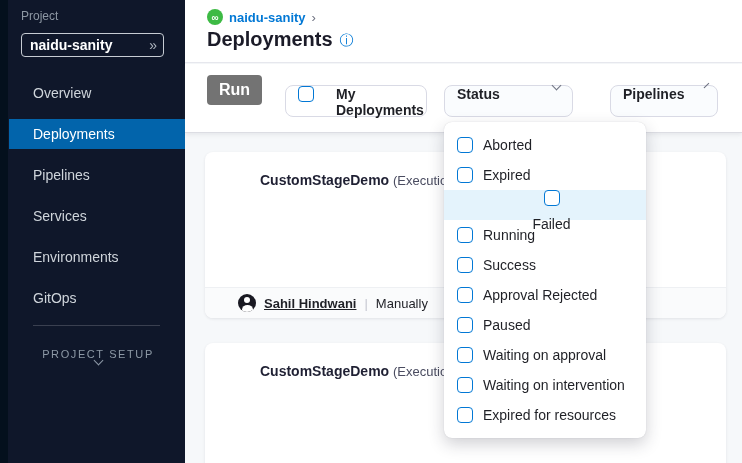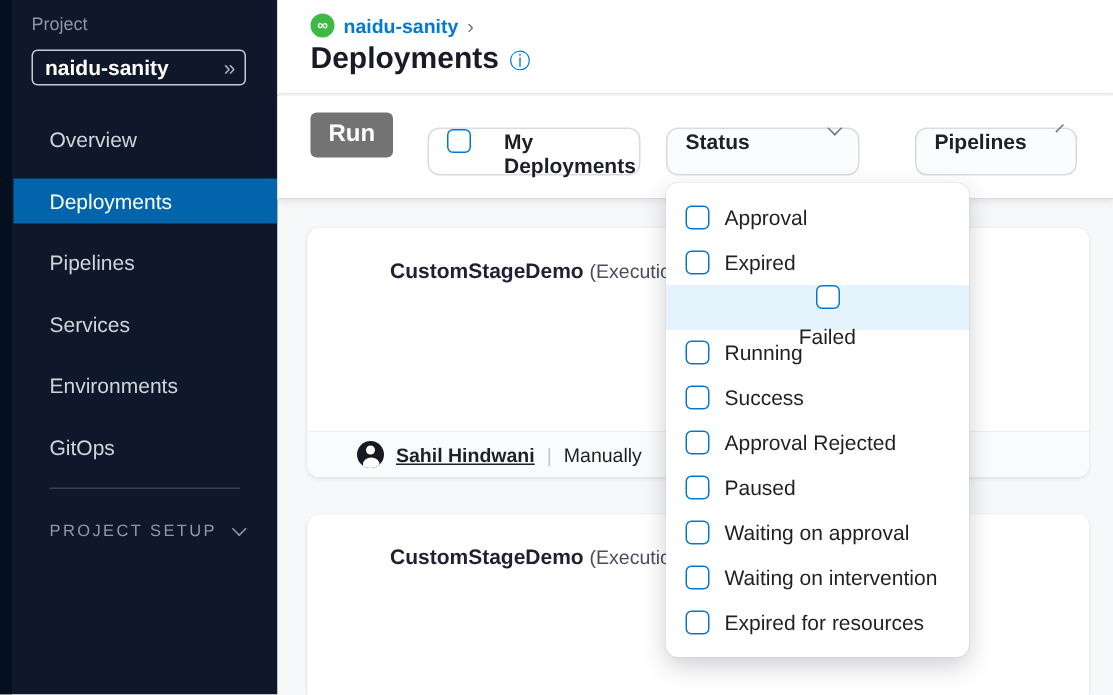--- a/index.html
+++ b/index.html
@@ -19,21 +19,21 @@
   }
   .proj-name { font-size:14px; font-weight:bold; flex:1; }
   .proj-expand { font-size:14px; color:#aeb6bf; letter-spacing:-2px; }
   .nav { position:absolute; left:9px; top:78px; right:0; }
   .nav-item {
     height:30px; margin-bottom:11px; display:flex; align-items:center;
     padding-left:24px; font-size:14px; color:#cfd5db; cursor:pointer;
   }
   .nav-item.selected { background:#0264ab; color:#fff; }
   .side-divider { position:absolute; left:33px; top:325px; width:127px; height:1px; background:rgba(255,255,255,0.18); }
-  .setup-row { position:absolute; left:33px; top:348px; width:130px; display:flex; align-items:center; justify-content:space-between; cursor:pointer; }
+  .setup-row { position:absolute; left:33px; top:348px; width:130px; display:flex; align-items:center; justify-content:space-between; cursor:pointer;flex-direction:column; }
   .setup-label { font-size:11px; letter-spacing:1.6px; color:#8d99a6; }
   .chev { width:7px; height:7px; border-right:1.8px solid #8d99a6; border-bottom:1.8px solid #8d99a6; transform:rotate(45deg); margin-top:-3px; }
   
   .main { position:absolute; left:185px; top:0; width:557px; height:463px; background:#f6f8fa; }
   .header { position:absolute; left:0; top:0; width:557px; height:63px; background:#fff; border-bottom:1px solid #e7e8ee; }
   .crumbs { position:absolute; left:22px; top:9px; display:flex; align-items:center; gap:6px; }
   .cd-icon { width:16px; height:16px; border-radius:50%; background:#3dba44; color:#fff; display:flex; align-items:center; justify-content:center; font-size:10px; font-weight:bold; }
   .crumb-link { font-size:13px; font-weight:bold; color:#0278d5; cursor:pointer; }
   .crumb-chev { font-size:13px; color:#6f7382; }
   .page-title-row { position:absolute; left:22px; top:28px; display:flex; align-items:center; gap:7px; }
@@ -169,21 +169,21 @@
   <div class="card" id="card-2">
     <div class="card-title">
       <span class="card-pipeline">CustomStageDemo</span>
       <span class="card-meta">(Execution Id</span>
     </div>
   </div>
 
   <div class="menu">
     <div class="menu-item">
         <span class="cbx"></span>
-        <span>Approval</span>
+        <span>Aborted</span>
       </div>
     <div class="menu-item">
         <span class="cbx"></span>
         <span>Expired</span>
       </div>
     <div class="menu-item hl">
         <span class="cbx"></span>
         <span>Failed</span>
       </div>
     <div class="menu-item">

